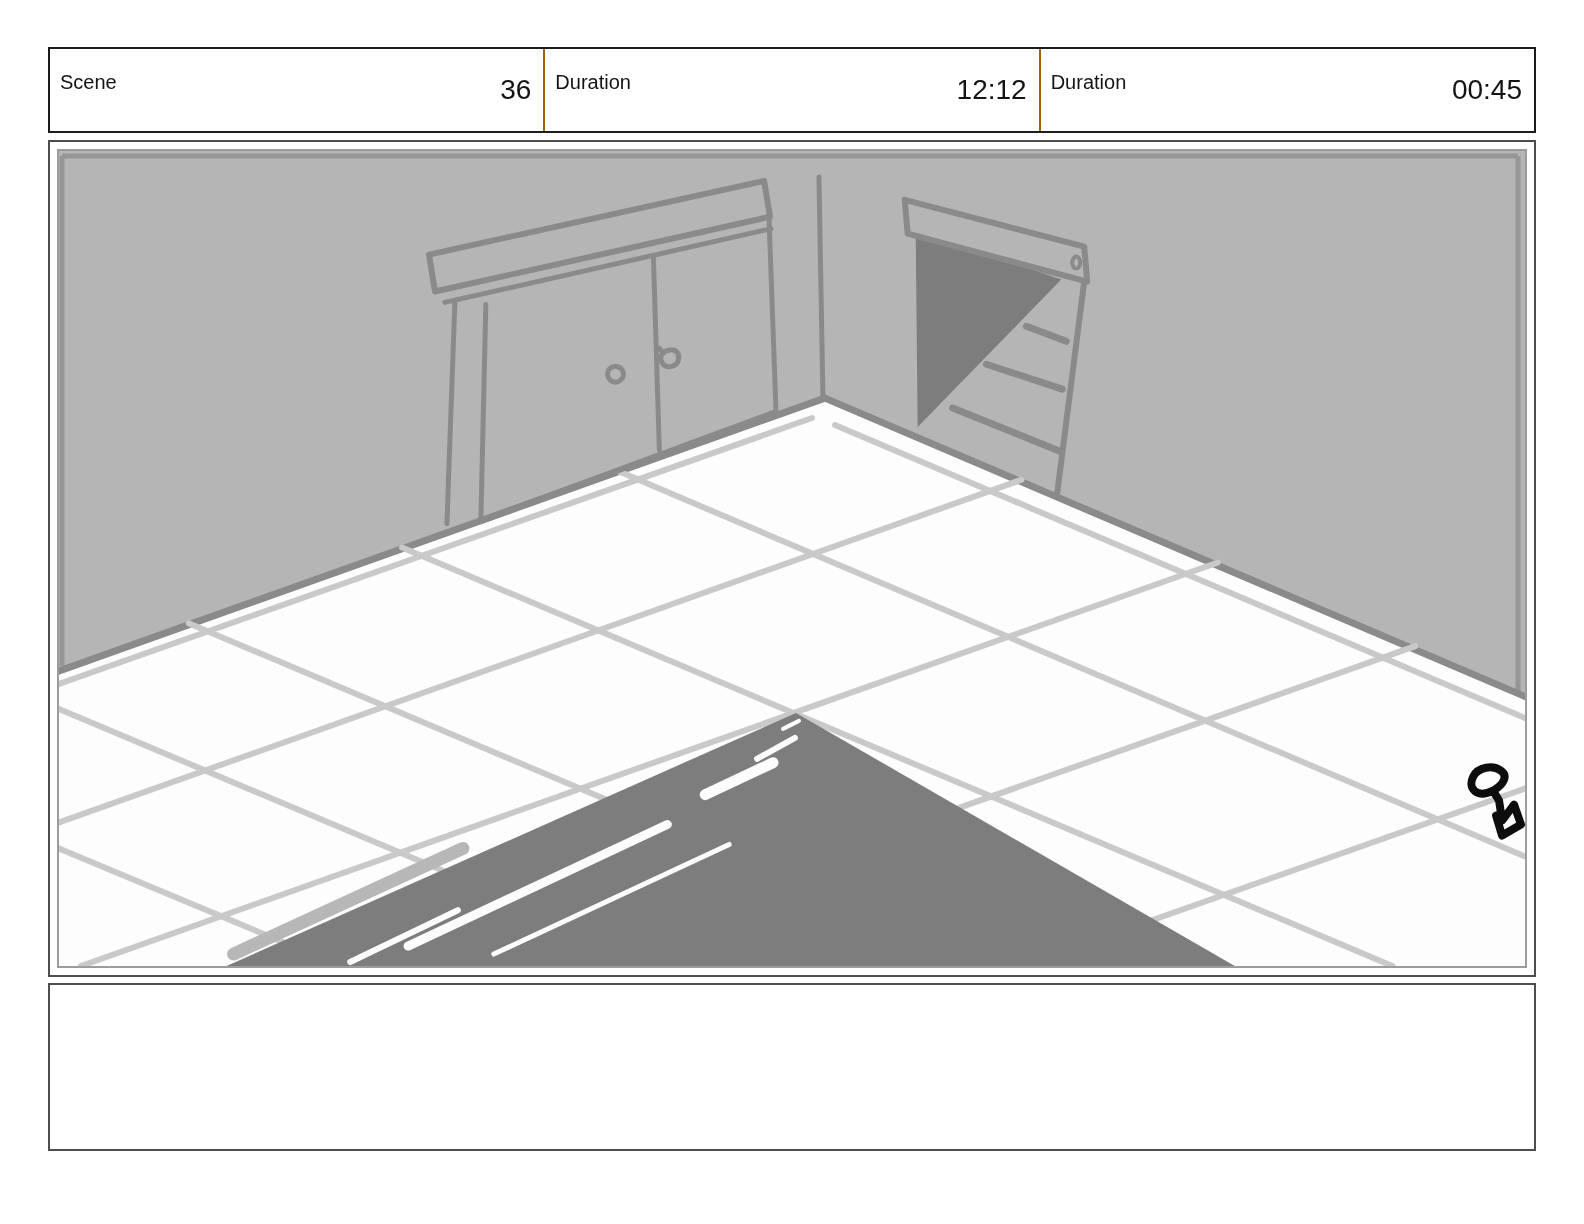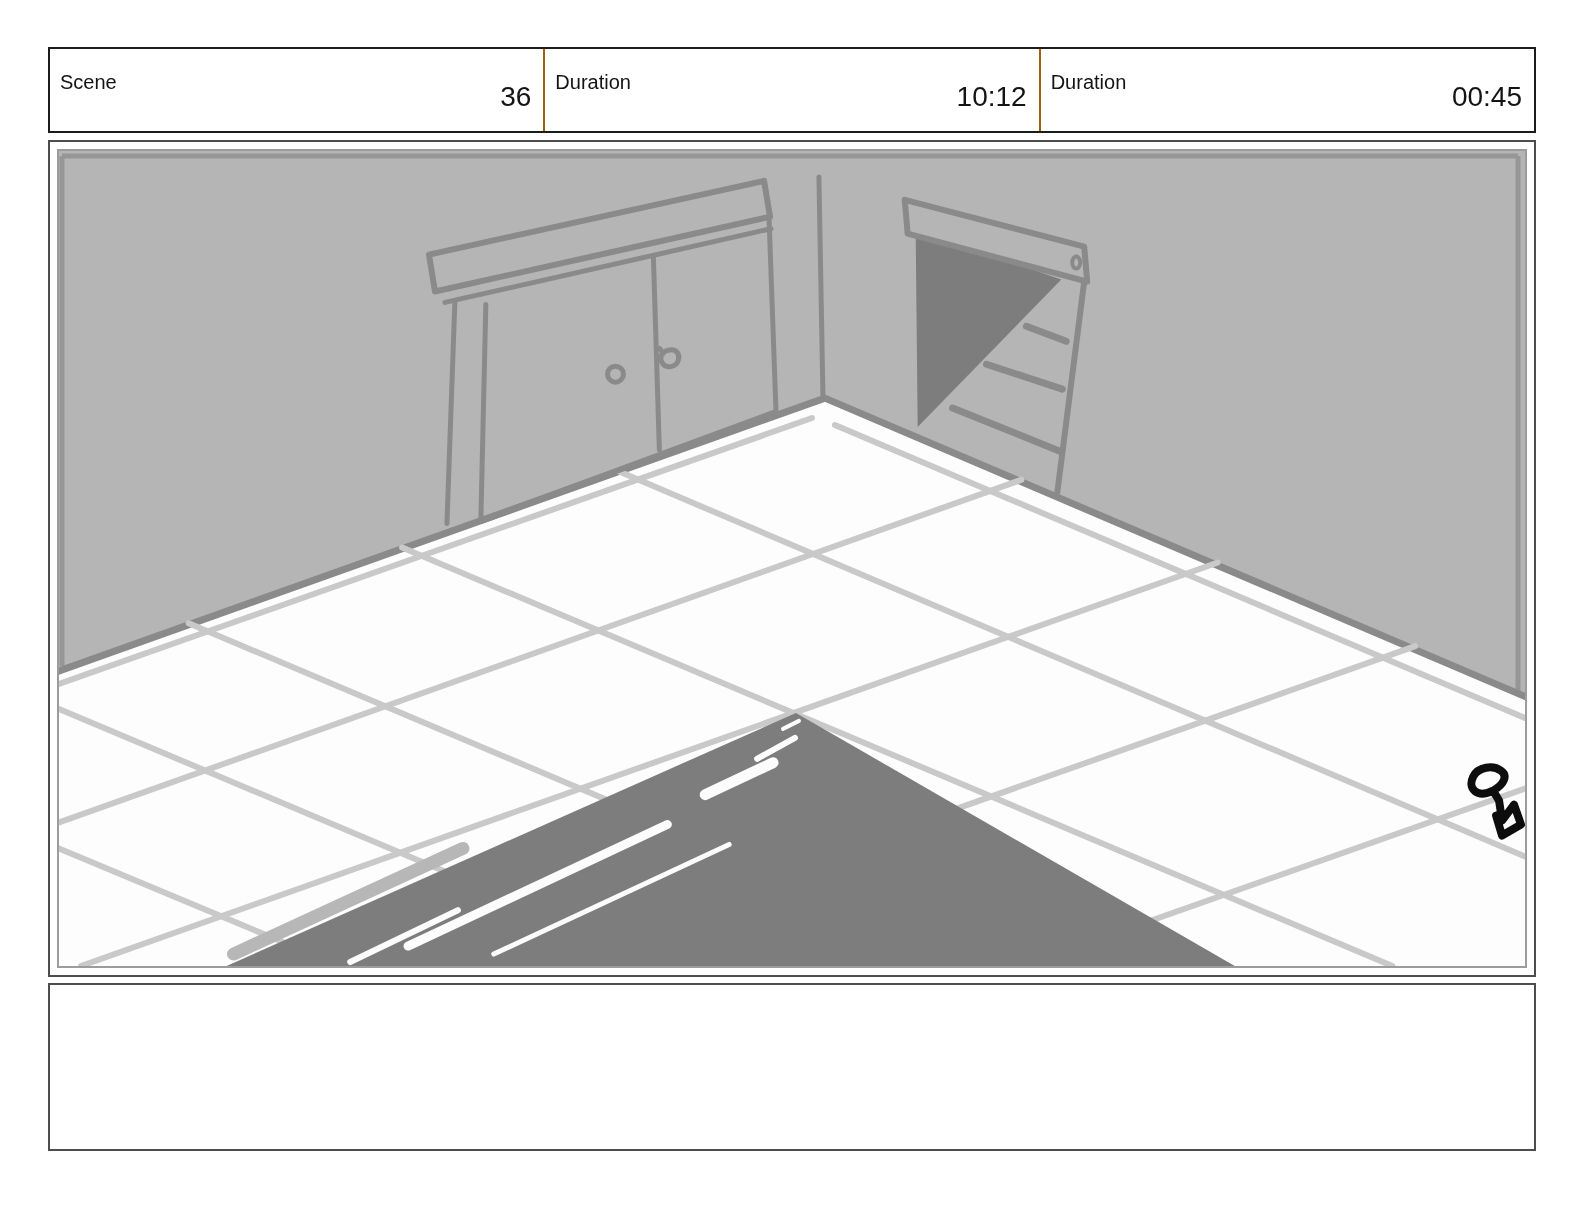--- a/index.html
+++ b/index.html
@@ -13,21 +13,21 @@
     position:absolute;left:48px;top:47px;width:1488px;height:86px;
     display:flex;background:#fff;border:2px solid #1c1c1c;box-sizing:border-box;
   }
   .info-cell{flex:1 1 0;position:relative;border-left:2px solid #a16207;}
   .info-cell:first-child{border-left:none;}
   .info-label{
     position:absolute;top:17px;left:10px;font-size:20px;line-height:32px;
     white-space:nowrap;
   }
   .info-value{
-    position:absolute;bottom:18px;right:12px;font-size:28px;line-height:32px;
+    position:absolute;bottom:25px;right:12px;font-size:28px;line-height:32px;
     white-space:nowrap;
   }
   
   .board-panel{
     position:absolute;left:48px;top:140px;width:1488px;height:837px;
     background:#fff;border:2px solid #4d4d4d;box-sizing:border-box;
   }
   .board-canvas{
     position:absolute;left:7px;top:7px;right:7px;bottom:7px;
     border:2px solid #9c9c9c;box-sizing:border-box;background:#fdfdfd;
@@ -43,21 +43,21 @@
 </head>
 <body>
 
 <div class="info-bar">
   <div class="info-cell">
     <span class="info-label">Scene</span>
     <span class="info-value">36</span>
   </div>
   <div class="info-cell">
     <span class="info-label">Duration</span>
-    <span class="info-value">10:12</span>
+    <span class="info-value">12:12</span>
   </div>
   <div class="info-cell">
     <span class="info-label">Duration</span>
     <span class="info-value">00:45</span>
   </div>
 </div>
 
 <div class="board-panel">
   <div class="board-canvas">
     <svg viewBox="0 0 1470 818" preserveAspectRatio="none" role="img" aria-label="Hand-drawn storyboard sketch: corner of a room with white tiled floor, a closed double-door cabinet on the left wall, an open doorway with stairs on the right wall, a dark triangular ramp shape in the foreground and a small black ink scribble near the right edge">

